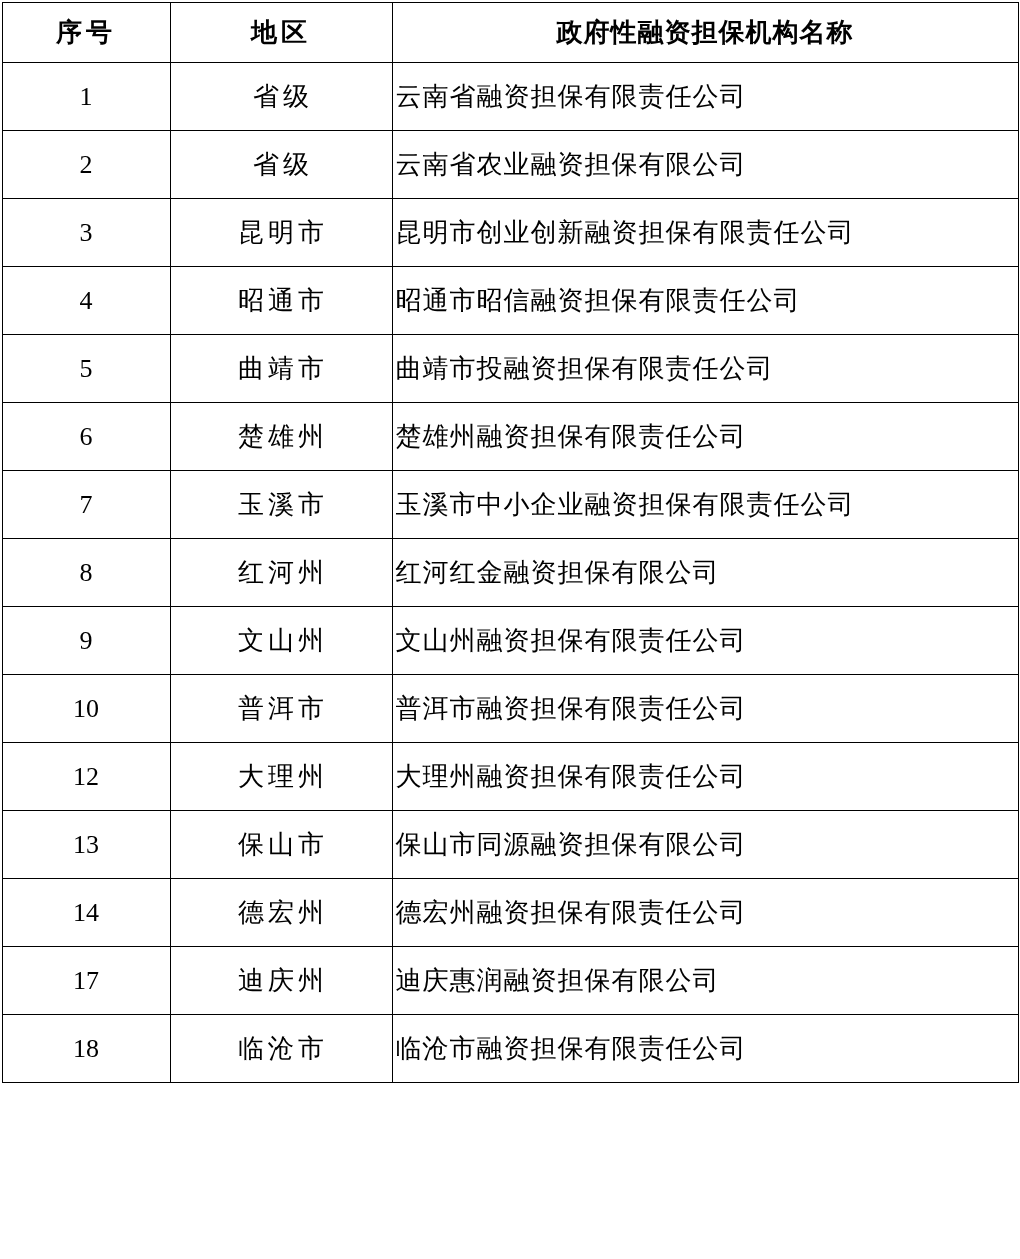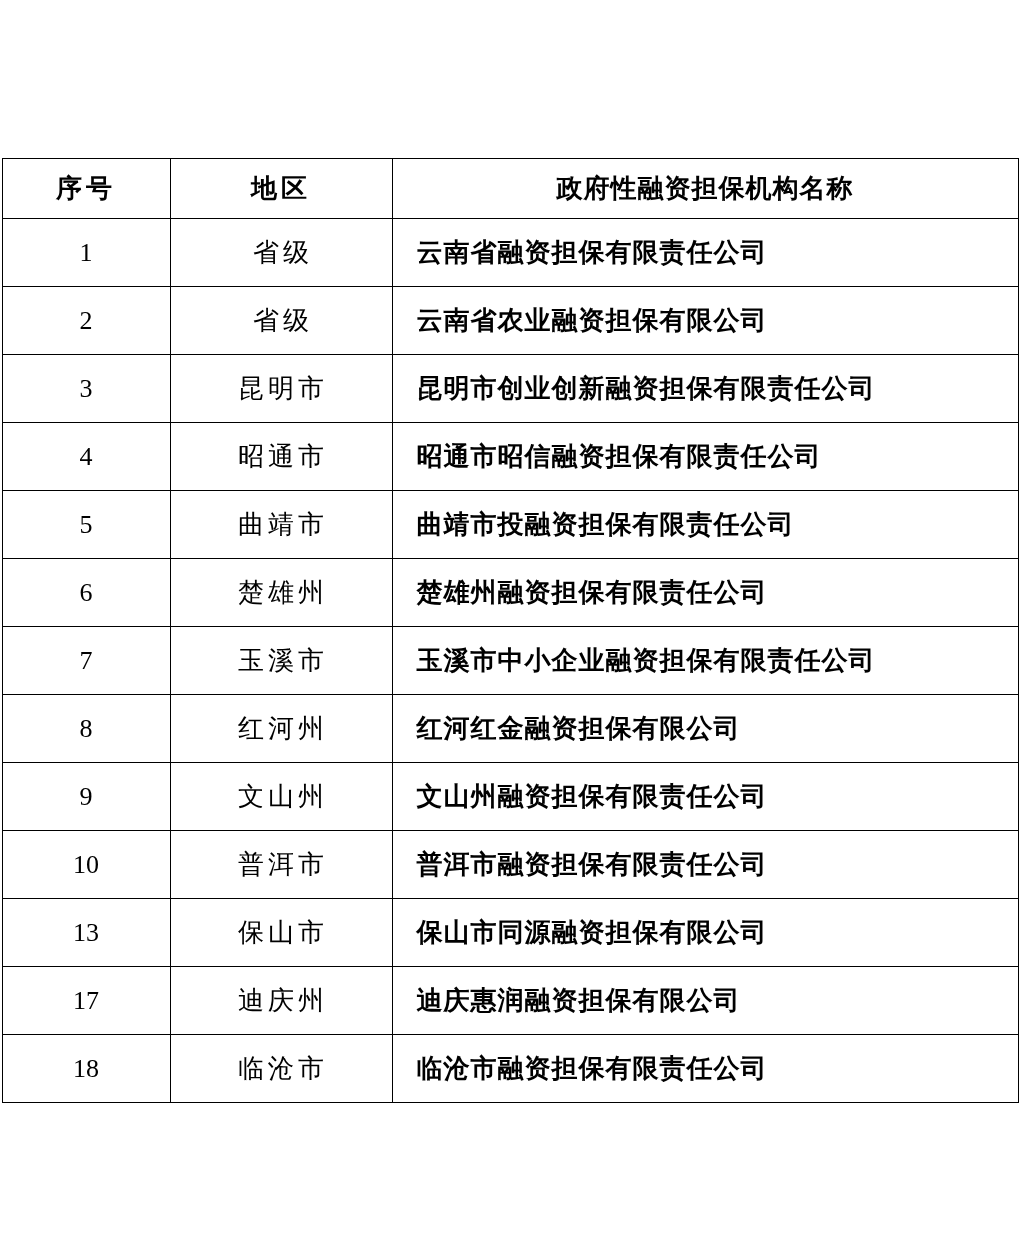--- a/index.html
+++ b/index.html
@@ -11,21 +11,21 @@
     width: 1020px;
     height: 1259px;
     font-family: "Liberation Serif", "DejaVu Serif", serif;
     color: #000000;
   }
   .sheet {
     width: 1020px;
     height: 1259px;
     box-sizing: border-box;
     display: flex;
-    align-items: center;
+    align-items: flex-start;
     justify-content: center;
     overflow: hidden;
   }
   table.gov-table {
     border-collapse: collapse;
     table-layout: fixed;
     width: 1016px;
     margin: 2px 0 0 0;
   }
   table.gov-table col.c-index { width: 168px; }
@@ -64,23 +64,22 @@
   td.cell-region .region-text {
     display: inline-block;
     letter-spacing: 4px;
     padding-left: 4px;
   }
   td.cell-name {
     text-align: left;
   }
   td.cell-name .name-text {
     display: inline-block;
-    padding-left: 24px;
+    padding-left: 3px;
     letter-spacing: 1px;
-    font-weight: bold;
   }
 </style>
 </head>
 <body>
 
 <div class="sheet">
   <table class="gov-table">
     <colgroup>
       <col class="c-index">
       <col class="c-region">
@@ -138,23 +137,33 @@
         <td class="cell-index">9</td>
         <td class="cell-region"><span class="region-text">文山州</span></td>
         <td class="cell-name"><span class="name-text">文山州融资担保有限责任公司</span></td>
       </tr>
       <tr>
         <td class="cell-index">10</td>
         <td class="cell-region"><span class="region-text">普洱市</span></td>
         <td class="cell-name"><span class="name-text">普洱市融资担保有限责任公司</span></td>
       </tr>
       <tr>
+        <td class="cell-index">12</td>
+        <td class="cell-region"><span class="region-text">大理州</span></td>
+        <td class="cell-name"><span class="name-text">大理州融资担保有限责任公司</span></td>
+      </tr>
+      <tr>
         <td class="cell-index">13</td>
         <td class="cell-region"><span class="region-text">保山市</span></td>
         <td class="cell-name"><span class="name-text">保山市同源融资担保有限公司</span></td>
+      </tr>
+      <tr>
+        <td class="cell-index">14</td>
+        <td class="cell-region"><span class="region-text">德宏州</span></td>
+        <td class="cell-name"><span class="name-text">德宏州融资担保有限责任公司</span></td>
       </tr>
       <tr>
         <td class="cell-index">17</td>
         <td class="cell-region"><span class="region-text">迪庆州</span></td>
         <td class="cell-name"><span class="name-text">迪庆惠润融资担保有限公司</span></td>
       </tr>
       <tr>
         <td class="cell-index">18</td>
         <td class="cell-region"><span class="region-text">临沧市</span></td>
         <td class="cell-name"><span class="name-text">临沧市融资担保有限责任公司</span></td>

